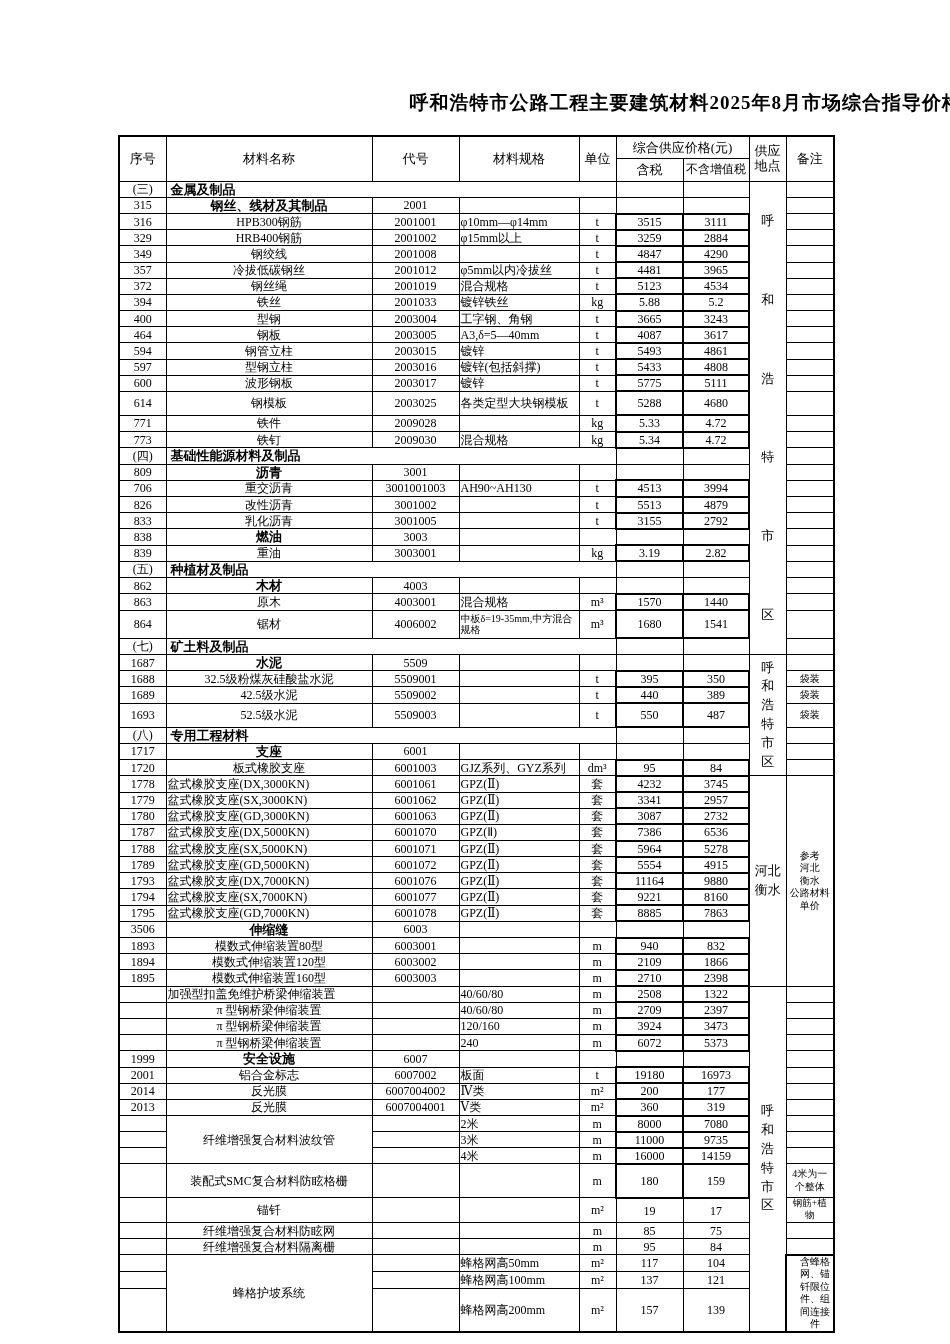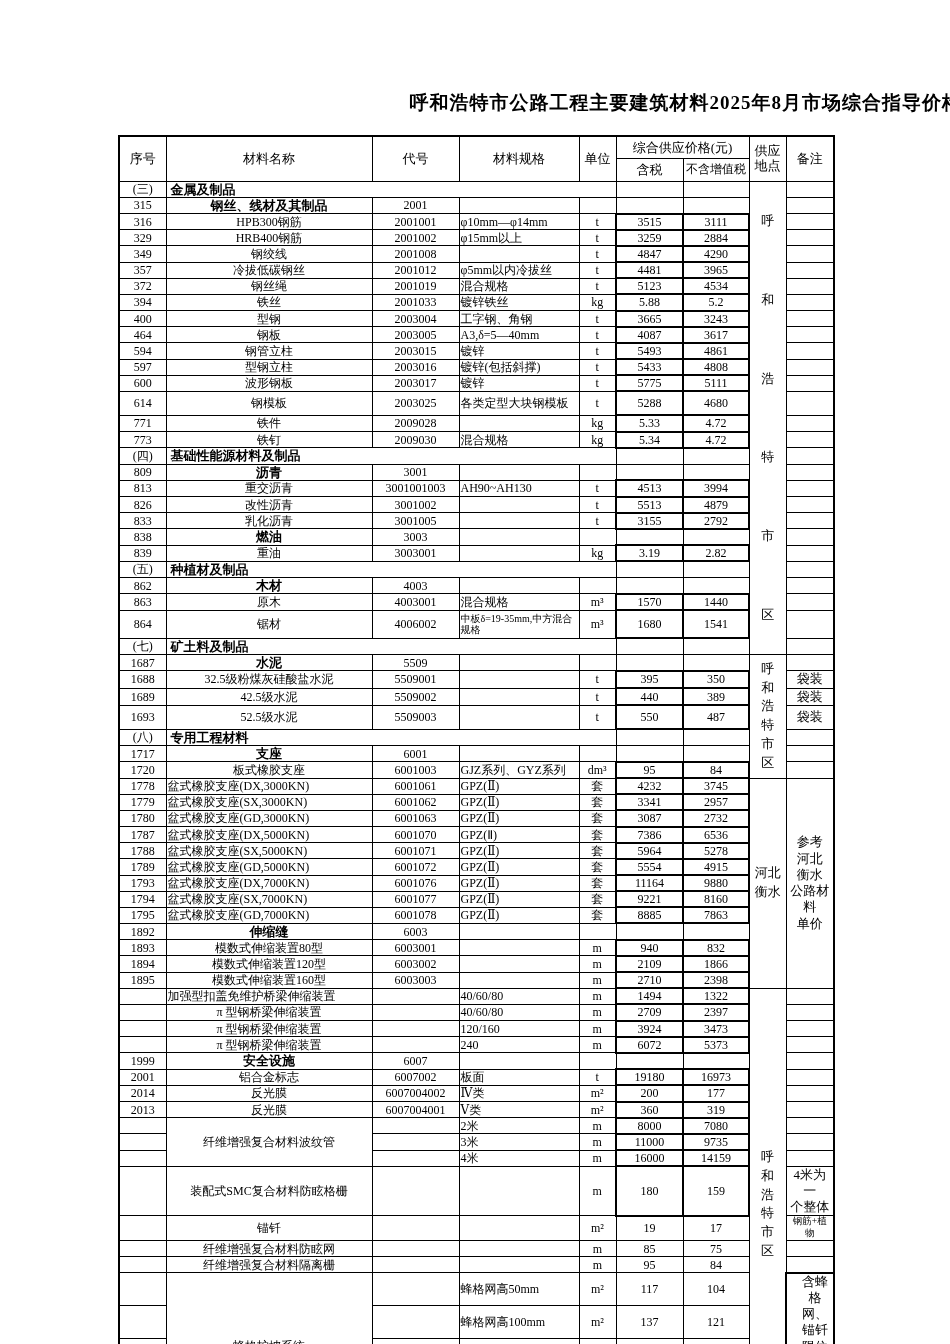--- a/index.html
+++ b/index.html
@@ -17,21 +17,21 @@
   td.l{text-align:left;}
   td.namecell{font-size:12px;}
   tr.sect td.namecell{font-weight:bold;text-align:left;padding-left:4px;font-size:13px;}
   tr.sub td.namecell{font-weight:bold;font-size:13px;}
   td.pb{border:2px solid #000;}
   td.spec-sm{font-size:10px;white-space:normal;line-height:1.1;text-align:left;}
   td.loc{vertical-align:middle;position:relative;font-size:13px;}
   td.loc .spread{position:absolute;left:0;top:0;width:100%;height:100%;
                  display:flex;flex-direction:column;justify-content:space-around;align-items:center;}
   td.loc .stacked{white-space:pre-line;line-height:1.45;}
-  td.rem{font-size:13px;white-space:pre-line;word-break:break-all;line-height:1.25;padding:0 2px;}
+  td.rem{font-size:10px;white-space:pre-line;word-break:break-all;line-height:1.25;padding:0 2px;}
   td.rem.sm{font-size:9.5px;}
   td.rem.thick{border:2px solid #000;padding-left:12px;}
 </style>
 </head>
 <body>
 
 <div class="page">
   <div class="title">呼和浩特市公路工程主要建筑材料2025年8月市场综合指导价格表</div>
 
   <table class="price">
@@ -242,21 +242,21 @@
           <td>809</td>
           <td class="namecell">沥青</td>
           <td>3001</td>
           <td class="l"></td>
           <td></td>
           <td></td>
           <td></td>
           <td class="rem"></td>
         </tr>
         <tr style="height: 16px;">
-          <td>813</td>
+          <td>706</td>
           <td class="namecell">重交沥青</td>
           <td>3001001003</td>
           <td class="l">AH90~AH130</td>
           <td>t</td>
           <td class="pb">4513</td>
           <td class="pb">3994</td>
           <td class="rem"></td>
         </tr>
         <tr style="height: 16px;">
           <td>826</td>
@@ -501,21 +501,21 @@
         <tr style="height: 16px;">
           <td>1795</td>
           <td class="namecell l">盆式橡胶支座(GD,7000KN)</td>
           <td>6001078</td>
           <td class="l">GPZ(Ⅱ)</td>
           <td>套</td>
           <td class="pb">8885</td>
           <td class="pb">7863</td>
         </tr>
         <tr class="sub" style="height: 16px;">
-          <td>1892</td>
+          <td>3506</td>
           <td class="namecell">伸缩缝</td>
           <td>6003</td>
           <td class="l"></td>
           <td></td>
           <td></td>
           <td></td>
         </tr>
         <tr style="height: 16px;">
           <td>1893</td>
           <td class="namecell">模数式伸缩装置80型</td>
@@ -542,21 +542,21 @@
           <td>m</td>
           <td class="pb">2710</td>
           <td class="pb">2398</td>
         </tr>
         <tr style="height: 16px;">
           <td></td>
           <td class="namecell l">加强型扣盖免维护桥梁伸缩装置</td>
           <td></td>
           <td class="l">40/60/80</td>
           <td>m</td>
-          <td class="pb">1494</td>
+          <td class="pb">2508</td>
           <td class="pb">1322</td>
           <td class="loc" rowspan="18">
             <div class="stacked">呼
 和
 浩
 特
 市
 区</div>
           </td>
           <td class="rem"></td>

